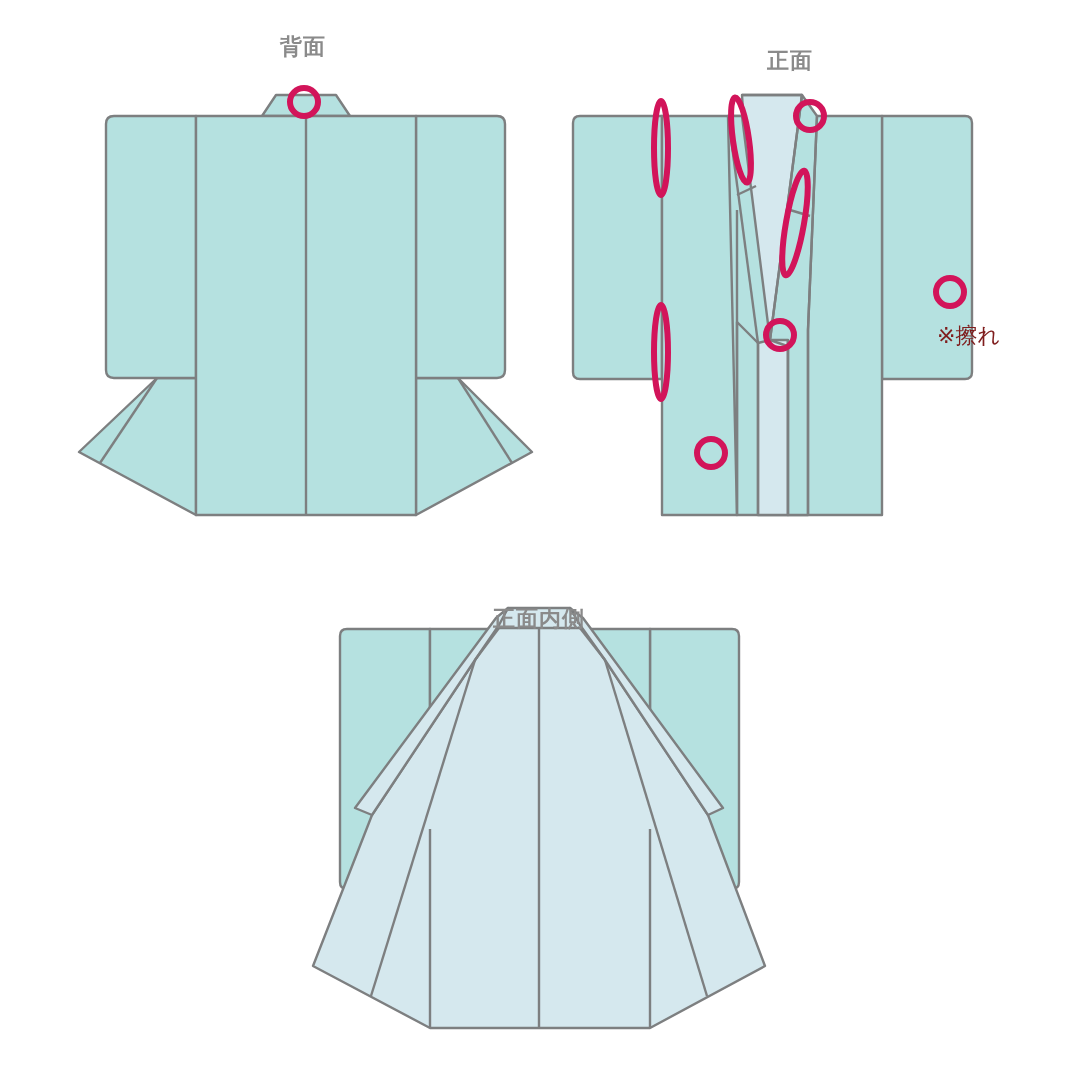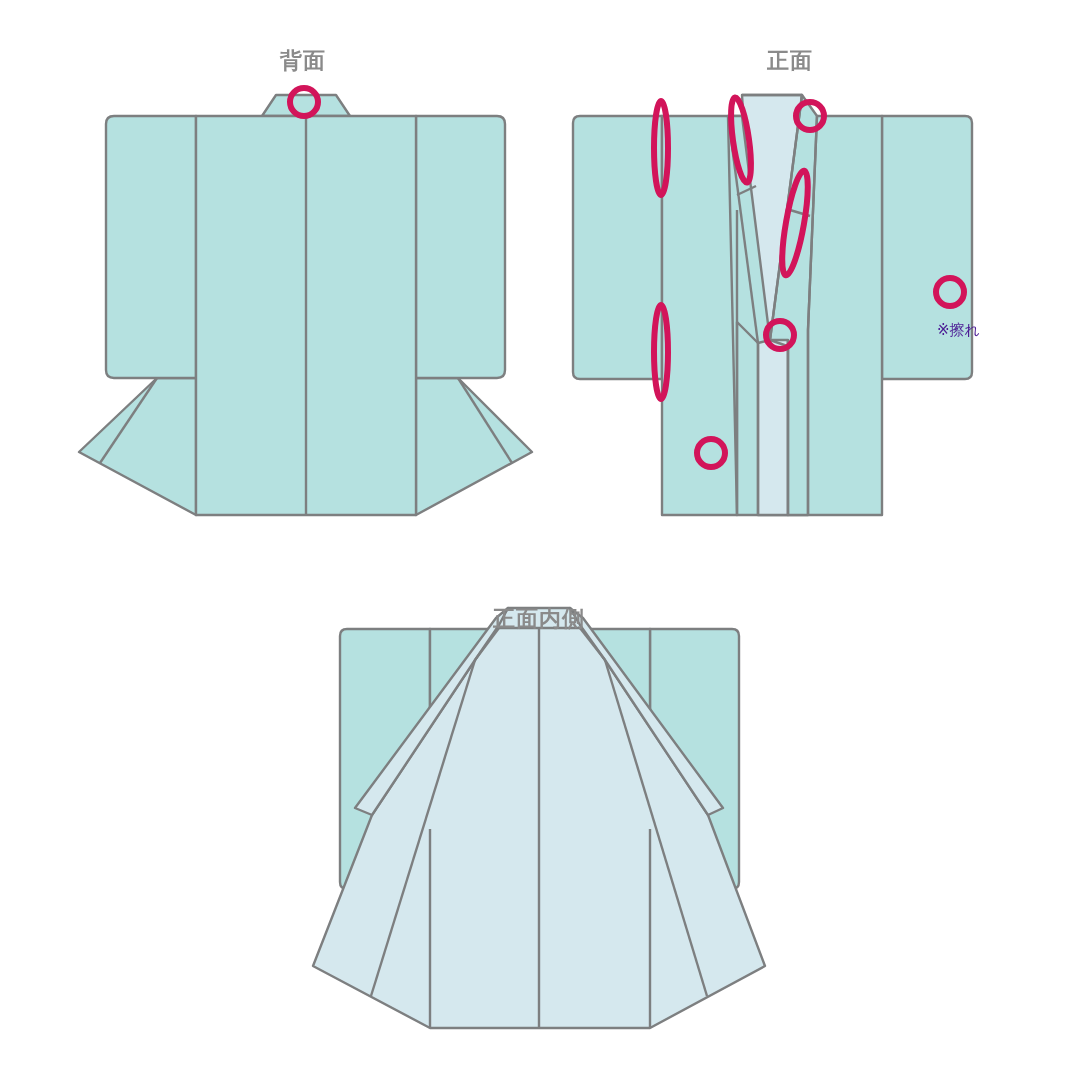--- a/index.html
+++ b/index.html
@@ -5,21 +5,21 @@
   html, body { margin:0; padding:0; background:#ffffff; }
   body { width:1080px; height:1080px; position:relative; overflow:hidden;
          font-family:"DejaVu Sans", "Liberation Sans", sans-serif; }
   svg { position:absolute; left:0; top:0; }
   .ln { stroke:#7d7f80; stroke-width:2.4; fill:none; stroke-linejoin:round; }
   .fa { fill:#b5e1e0; stroke:#7d7f80; stroke-width:2.4; stroke-linejoin:round; }
   .fb { fill:#d5e8ee; stroke:#7d7f80; stroke-width:2.4; stroke-linejoin:round; }
   .mark { fill:none; stroke:#d2145a; stroke-width:6; }
   .title { position:absolute; font-weight:bold; font-size:22px; color:#8a8a8a; letter-spacing:1px;
            transform:translateX(-50%); white-space:nowrap; }
-  .note { position:absolute; font-size:15px; color:#4c1d95; white-space:nowrap; }
+  .note { position:absolute; font-size:22px; color:#7f1d1d; white-space:nowrap; }
 </style>
 </head>
 <body>
 
 <svg width="1080" height="1080" viewBox="0 0 1080 1080">
 
   <g>
 
     <polygon class="fa" points="262,116 276,95 336,95 350,116"></polygon>
 
@@ -87,16 +87,16 @@
     <ellipse class="mark" cx="661" cy="352" rx="7" ry="47"></ellipse>
     <ellipse class="mark" cx="741" cy="140" rx="8" ry="43" transform="rotate(-8 741 140)"></ellipse>
     <circle class="mark" cx="810" cy="116" r="14"></circle>
     <ellipse class="mark" cx="795" cy="223" rx="9" ry="53" transform="rotate(10 795 223)"></ellipse>
     <circle class="mark" cx="780" cy="335" r="14"></circle>
     <circle class="mark" cx="711" cy="453" r="14"></circle>
     <circle class="mark" cx="950" cy="292" r="14"></circle>
   </g>
 </svg>
 
-<div class="title" style="left:303px; top:46px;">背面</div>
+<div class="title" style="left:303px; top:32px;">背面</div>
 <div class="title" style="left:773px; top:46px;margin-left:17px;">正面</div>
 <div class="title" style="left:539px; top:557px;margin-top:47px;">正面内側</div>
 <div class="note" style="left:937px; top:321px;">※擦れ</div>
 
 </body></html>

